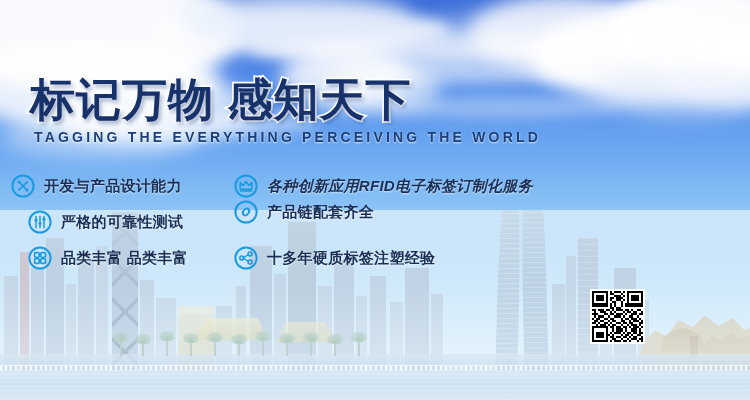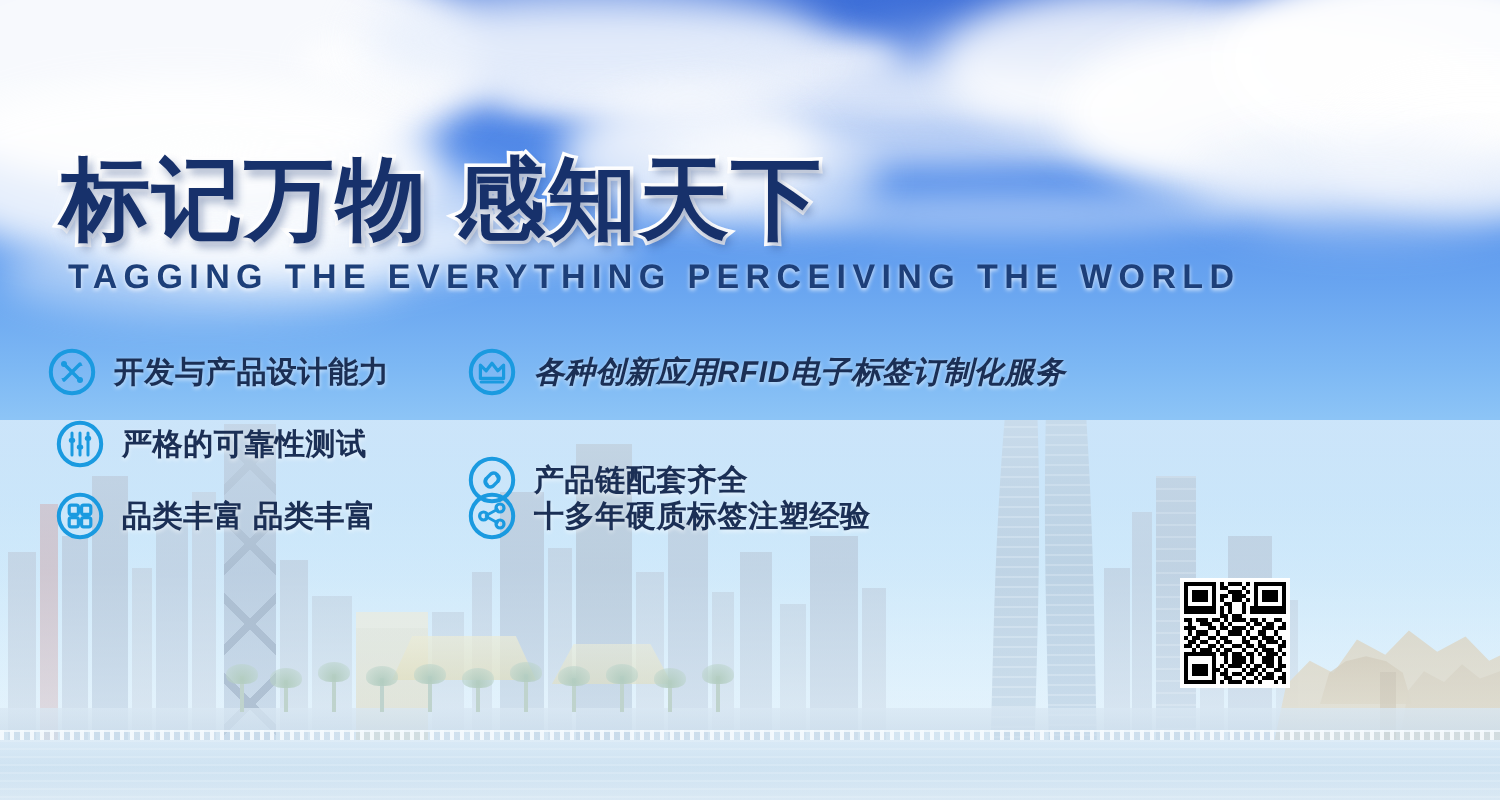--- a/index.html
+++ b/index.html
@@ -54,21 +54,21 @@
     position:absolute;left:30px;top:74px;
     font-size:45px;line-height:52px;font-weight:bold;letter-spacing:1px;
     color:#17316b;
     -webkit-text-stroke:3.4px #ffffff;
     paint-order:stroke fill;
     text-shadow:2px 3px 4px rgba(30,60,120,.40);
     white-space:nowrap;
   }
   .subline{
     position:absolute;left:34px;top:129px;
-    font-size:17px;font-weight:bold;letter-spacing:3.2px;
+    font-size:14px;font-weight:bold;letter-spacing:3.2px;
     color:#1d3f79;white-space:nowrap;
     text-shadow:0 1px 2px rgba(255,255,255,.75);
   }
 
   
   .features{position:absolute;left:0;top:168px;width:750px;}
   .frow{position:absolute;display:flex;align-items:center;}
   .ficon{width:24px;height:24px;flex:0 0 24px;margin-right:9px;display:block;}
   .flabel{
     font-size:15px;font-weight:bold;color:#1b2f55;white-space:nowrap;
@@ -222,21 +222,21 @@
 
     <div style="position:absolute;left:0;top:0;width:750px;height:190px;
                 background:linear-gradient(to bottom,rgba(226,240,251,.74) 0%,rgba(226,240,251,.5) 40%,rgba(232,244,252,.42) 100%);"></div>
   </div>
 
   <div class="headline">标记万物 感知天下</div>
   <div class="subline">TAGGING THE EVERYTHING PERCEIVING THE WORLD</div>
 
   <div class="features">
 
-    <div class="frow" style="left:24px;top:6px;text-align:center;">
+    <div class="frow" style="left:11px;top:6px;text-align:center;">
       <span class="ficon">
         <svg viewBox="0 0 24 24" width="24" height="24">
           <circle cx="12" cy="12" r="10.6" fill="none" stroke="#1a9ae0" stroke-width="2"></circle>
           <g stroke="#1a9ae0" stroke-width="1.7" stroke-linecap="round">
             <line x1="8" y1="8" x2="16" y2="16"></line>
             <line x1="16" y1="8" x2="8" y2="16"></line>
           </g>
           <circle cx="8" cy="8" r="1.5" fill="#1a9ae0"></circle>
           <circle cx="16" cy="16" r="1.5" fill="#1a9ae0"></circle>
           <path d="M16 7.4 L17.4 8.8 L15.6 9.2 Z" fill="#1a9ae0"></path>
@@ -282,21 +282,21 @@
       <span class="ficon">
         <svg viewBox="0 0 24 24" width="24" height="24">
           <circle cx="12" cy="12" r="10.6" fill="none" stroke="#1a9ae0" stroke-width="2"></circle>
           <path d="M6.2 15.2 L6.2 8.6 L9.1 11.4 L12 7.6 L14.9 11.4 L17.8 8.6 L17.8 15.2 Z" fill="none" stroke="#1a9ae0" stroke-width="1.6" stroke-linejoin="round"></path>
           <line x1="6.6" y1="17" x2="17.4" y2="17" stroke="#1a9ae0" stroke-width="1.6" stroke-linecap="round"></line>
         </svg>
       </span>
       <span class="flabel">各种创新应用RFID电子标签订制化服务</span>
     </div>
 
-    <div class="frow" style="left:234px;top:60px;">
+    <div class="frow" style="left:234px;top:32px;">
       <span class="ficon">
         <svg viewBox="0 0 24 24" width="24" height="24">
           <circle cx="12" cy="12" r="10.6" fill="none" stroke="#1a9ae0" stroke-width="2"></circle>
           <g fill="none" stroke="#1a9ae0" stroke-width="1.7" stroke-linecap="round">
             <path d="M9.6 14.4 A2.6 2.6 0 0 1 9.6 10.8 L11.4 9 A2.6 2.6 0 0 1 15 12.6"></path>
             <path d="M14.4 9.6 A2.6 2.6 0 0 1 14.4 13.2 L12.6 15 A2.6 2.6 0 0 1 9 11.4"></path>
           </g>
         </svg>
       </span>
       <span class="flabel">产品链配套齐全</span>

